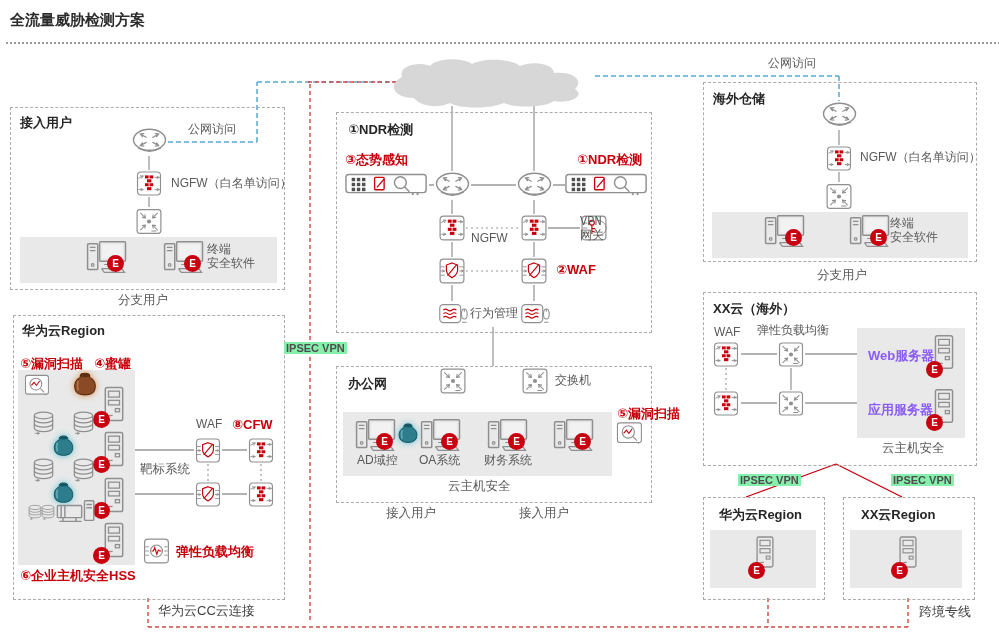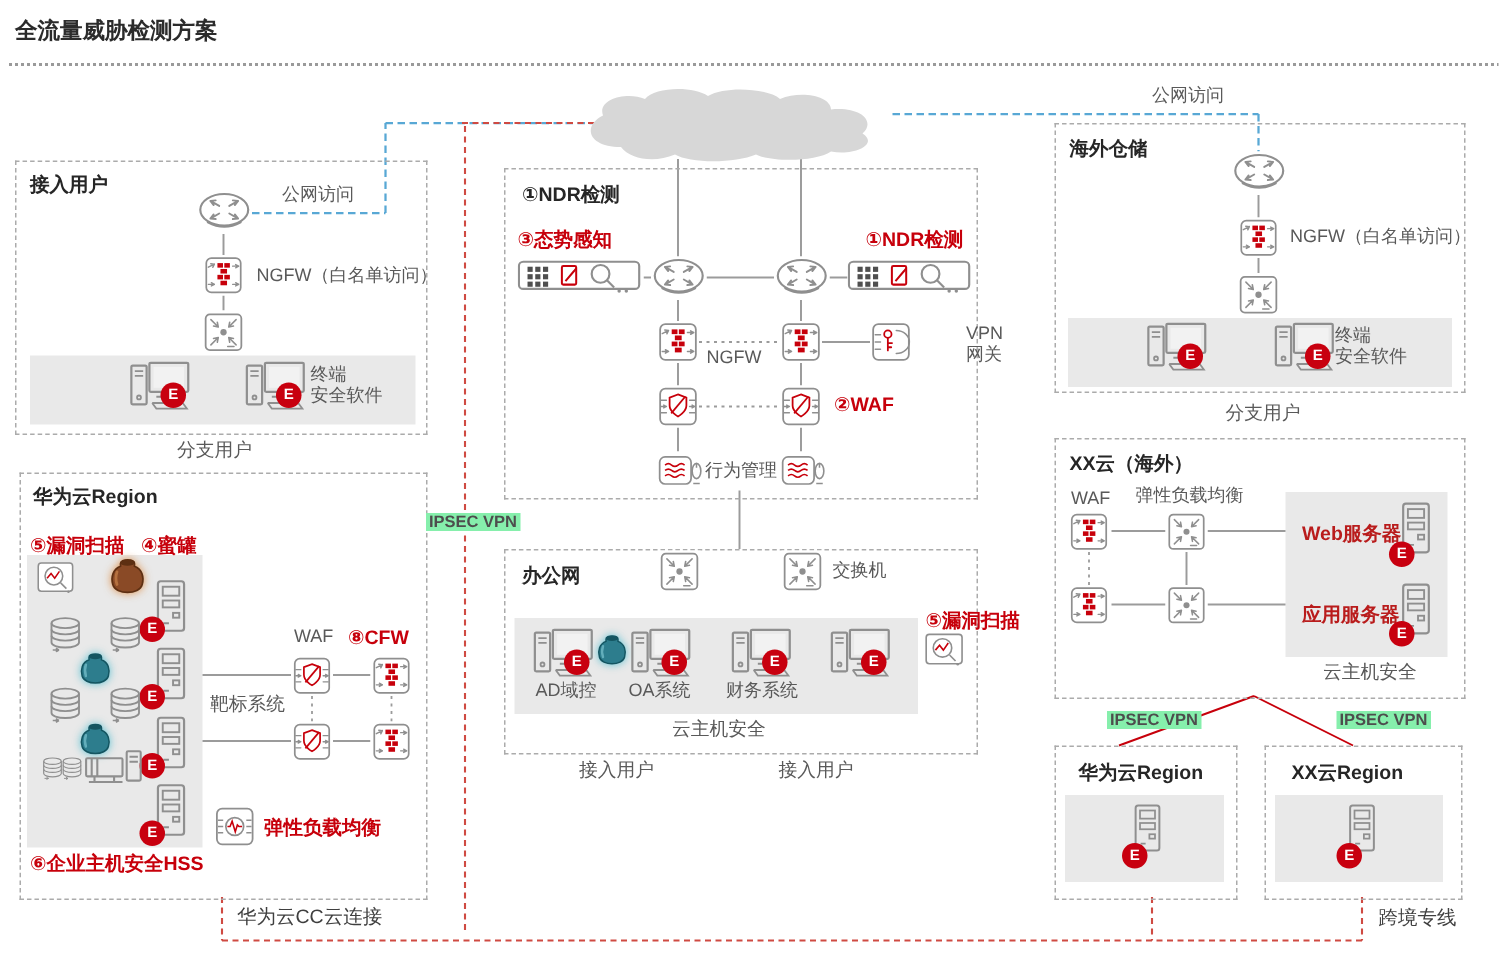--- a/index.html
+++ b/index.html
@@ -4,21 +4,21 @@
 <style>
   html,body{margin:0;padding:0;background:#fff;}
   #canvas{position:relative;width:999px;height:642px;background:#fff;overflow:hidden;
           font-family:"Liberation Sans","DejaVu Sans",sans-serif;padding-left:45px;}
   .abs{position:absolute;}
   .box{position:absolute;border:1px dashed #ababab;background:transparent;}
   .panel{position:absolute;background:#e9e9e9;}
   .lbl{position:absolute;font-size:12px;color:#595959;white-space:nowrap;line-height:13px;}
   .boxtitle{position:absolute;font-size:13px;font-weight:bold;color:#262626;white-space:nowrap;}
   .red{position:absolute;font-size:13px;font-weight:600;color:#c7000b;white-space:nowrap;}
-  .darkbold{position:absolute;font-size:13px;font-weight:bold;color:#b91c1c;white-space:nowrap;}
+  .darkbold{position:absolute;font-size:13px;font-weight:bold;color:#8b5cf6;white-space:nowrap;}
   .ml{white-space:pre-line;line-height:14px;}
   .icon{position:absolute;}
   .icon svg{display:block;width:100%;height:100%;}
   .white{background:#fff;}
   .ebadge{position:absolute;width:17px;height:17px;border-radius:50%;background:#c8000f;color:#fff;
           font-size:10px;font-weight:bold;display:flex;align-items:center;justify-content:center;line-height:1;}
   .sep{position:absolute;left:6px;right:0;top:42px;border-top:2px dotted #9a9a9a;}
   .internet-label{position:absolute;font-size:15px;font-weight:bold;color:#262626;text-align:center;}
   .ipsec{position:absolute;font-size:11px;font-weight:600;color:#4d4d4d;white-space:nowrap;background:#86efac;padding:0 2px;}
   .route{position:absolute;font-size:13px;color:#3f3f3f;white-space:nowrap;background:#fff;padding:0 3px;}
@@ -367,21 +367,21 @@
         <g fill="none" stroke="#8f8f8f" stroke-width="1.4" stroke-linecap="round">
           <path d="M5,13 h5 M5,20 h5 M5,27 h5"></path>
           <path d="M25,9 a12.5,11 0 0 1 0,22"></path>
         </g>
         <g fill="none" stroke="#c7000b" stroke-width="1.7" stroke-linecap="round">
           <circle cx="17" cy="12.5" r="3.5"></circle>
           <path d="M17,16 V28 M17,21 h4 M17,25 h3.2"></path>
         </g>
       </svg>
     </div>
-  <div class="lbl ml" style="left:644px;top:215px;">VPN
+  <div class="lbl ml" style="left:580px;top:215px;font-family:Liberation Mono, monospace;">VPN
 网关</div>
   <div class="icon white" style="left:438px;top:257px;width:28px;height:28px;">
       <svg viewBox="0 0 40 40">
         <rect x="3" y="3" width="34" height="34" rx="5" fill="#fff" stroke="#8f8f8f" stroke-width="1.7"></rect>
         <path d="M20,8.5 L28,11.5 V19 C28,25 20,29.5 20,29.5 C20,29.5 12,25 12,19 V11.5 Z" fill="none" stroke="#c7000b" stroke-width="1.7"></path>
         <path d="M13.5,26.5 L27,10.5" stroke="#c7000b" stroke-width="1.7"></path>
         <g fill="none" stroke="#8f8f8f" stroke-width="1.3" stroke-linecap="round">
           <path d="M4,14 h5 M4,20 h5 M9,20 l-2.6,-1.4 M9,20 l-2.6,1.4 M4,26 h5"></path>
           <path d="M31,14 h5 M31,20 h5 M36,20 l-2.6,-1.4 M36,20 l-2.6,1.4 M31,26 h5"></path>
         </g>

